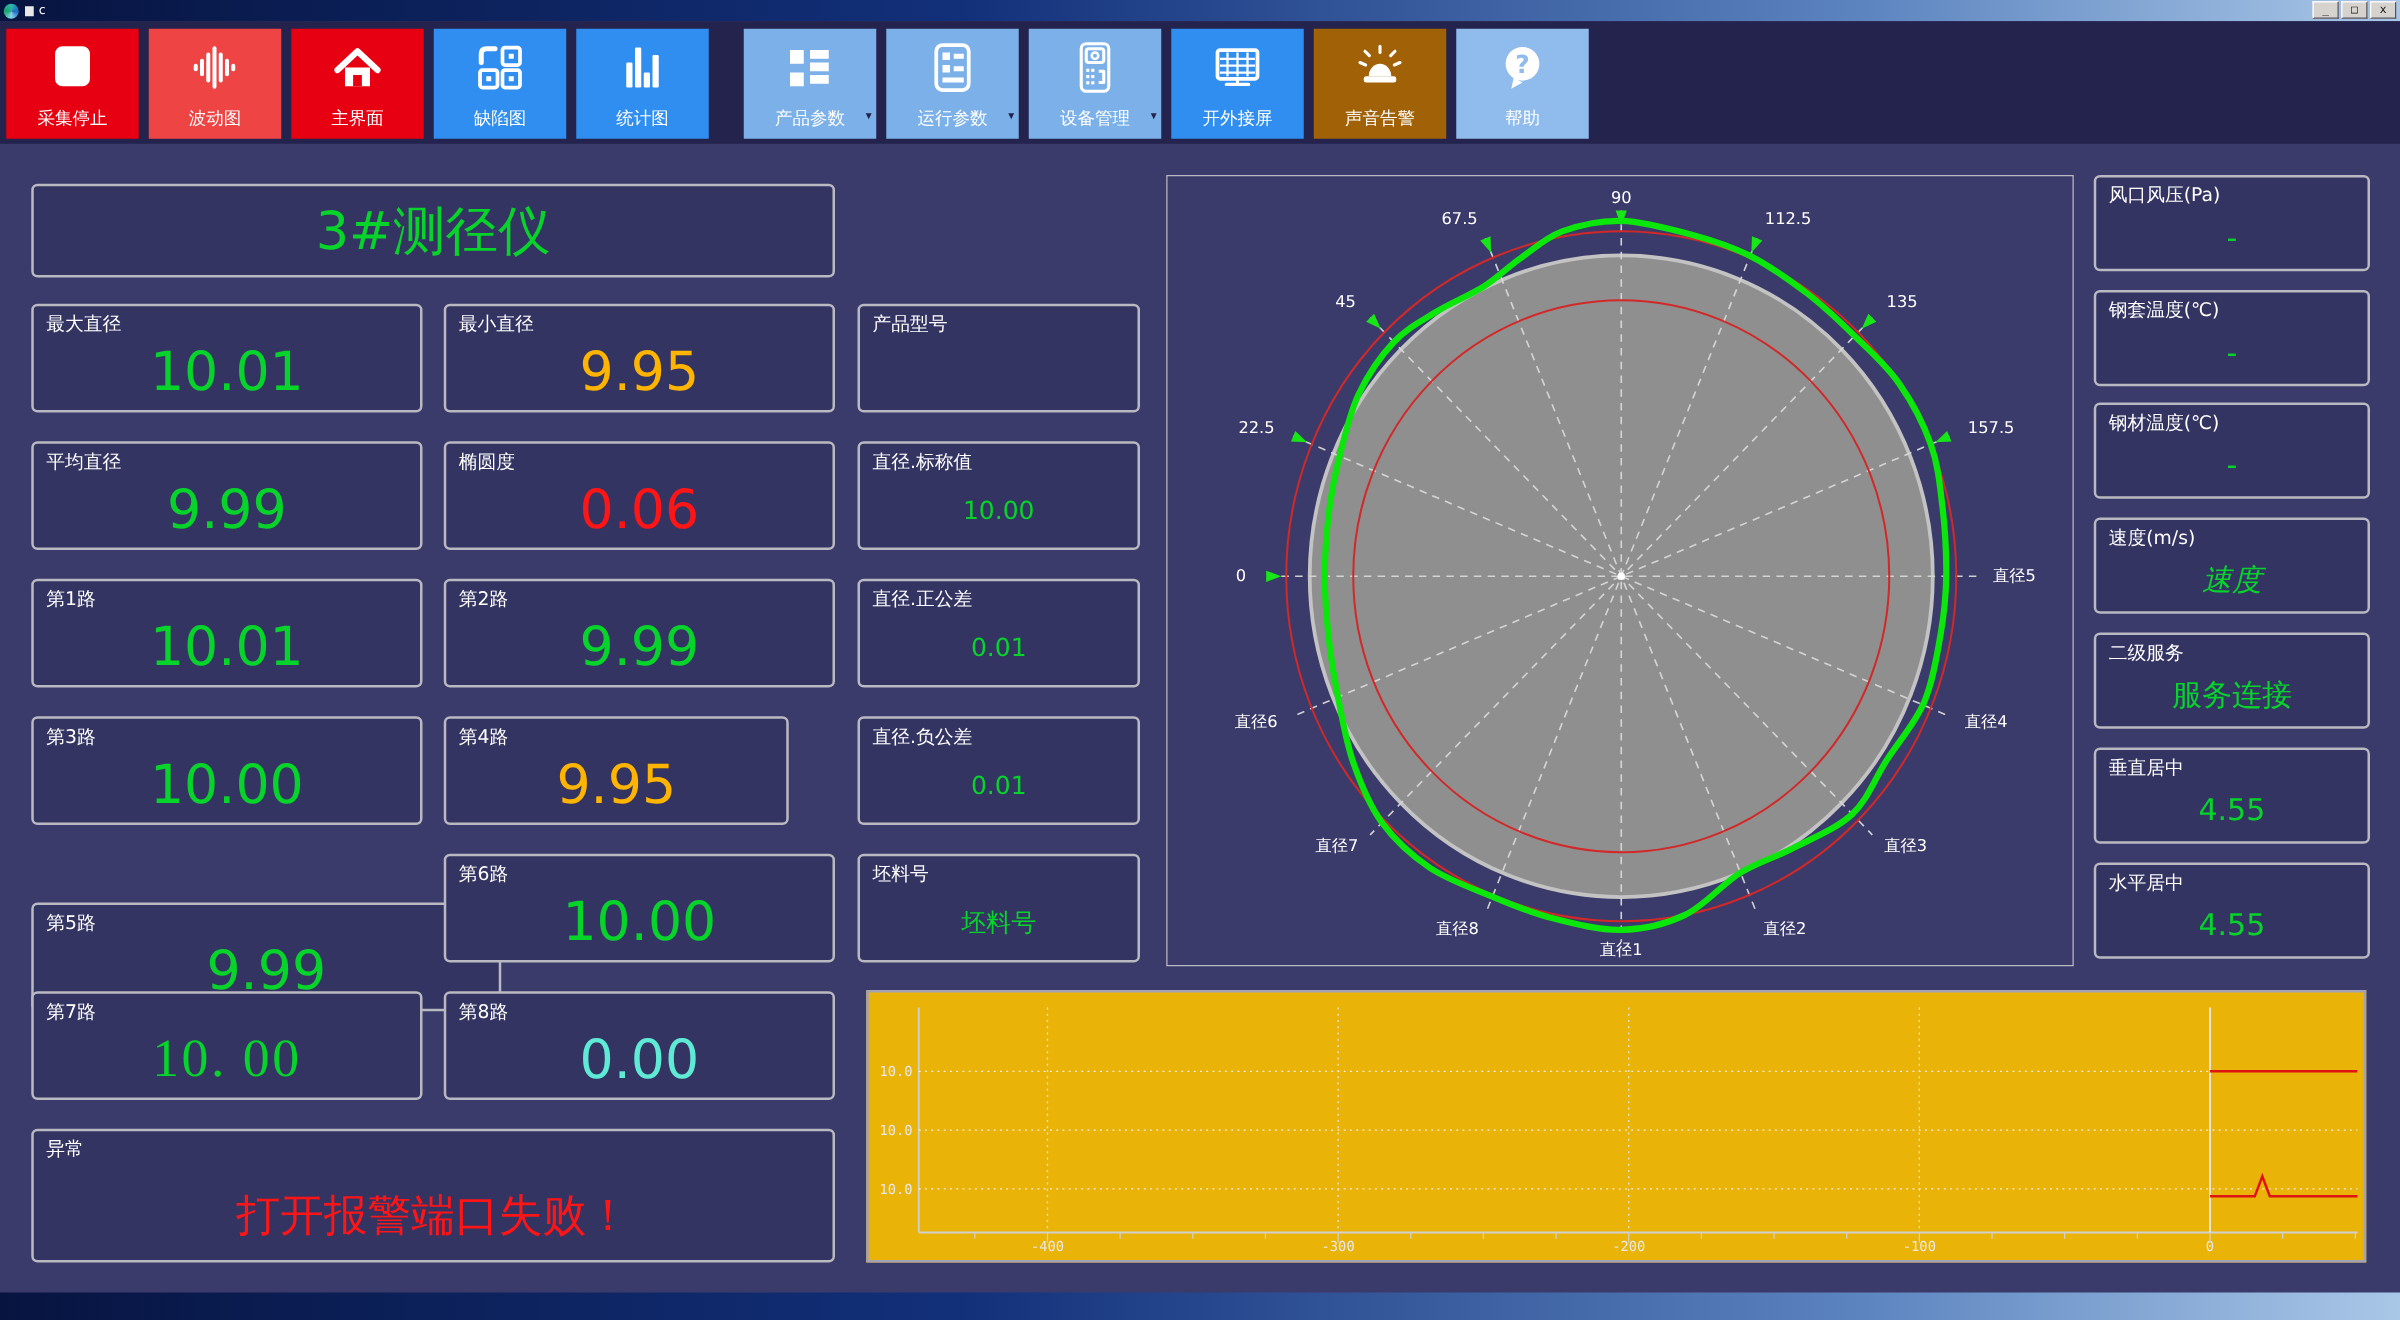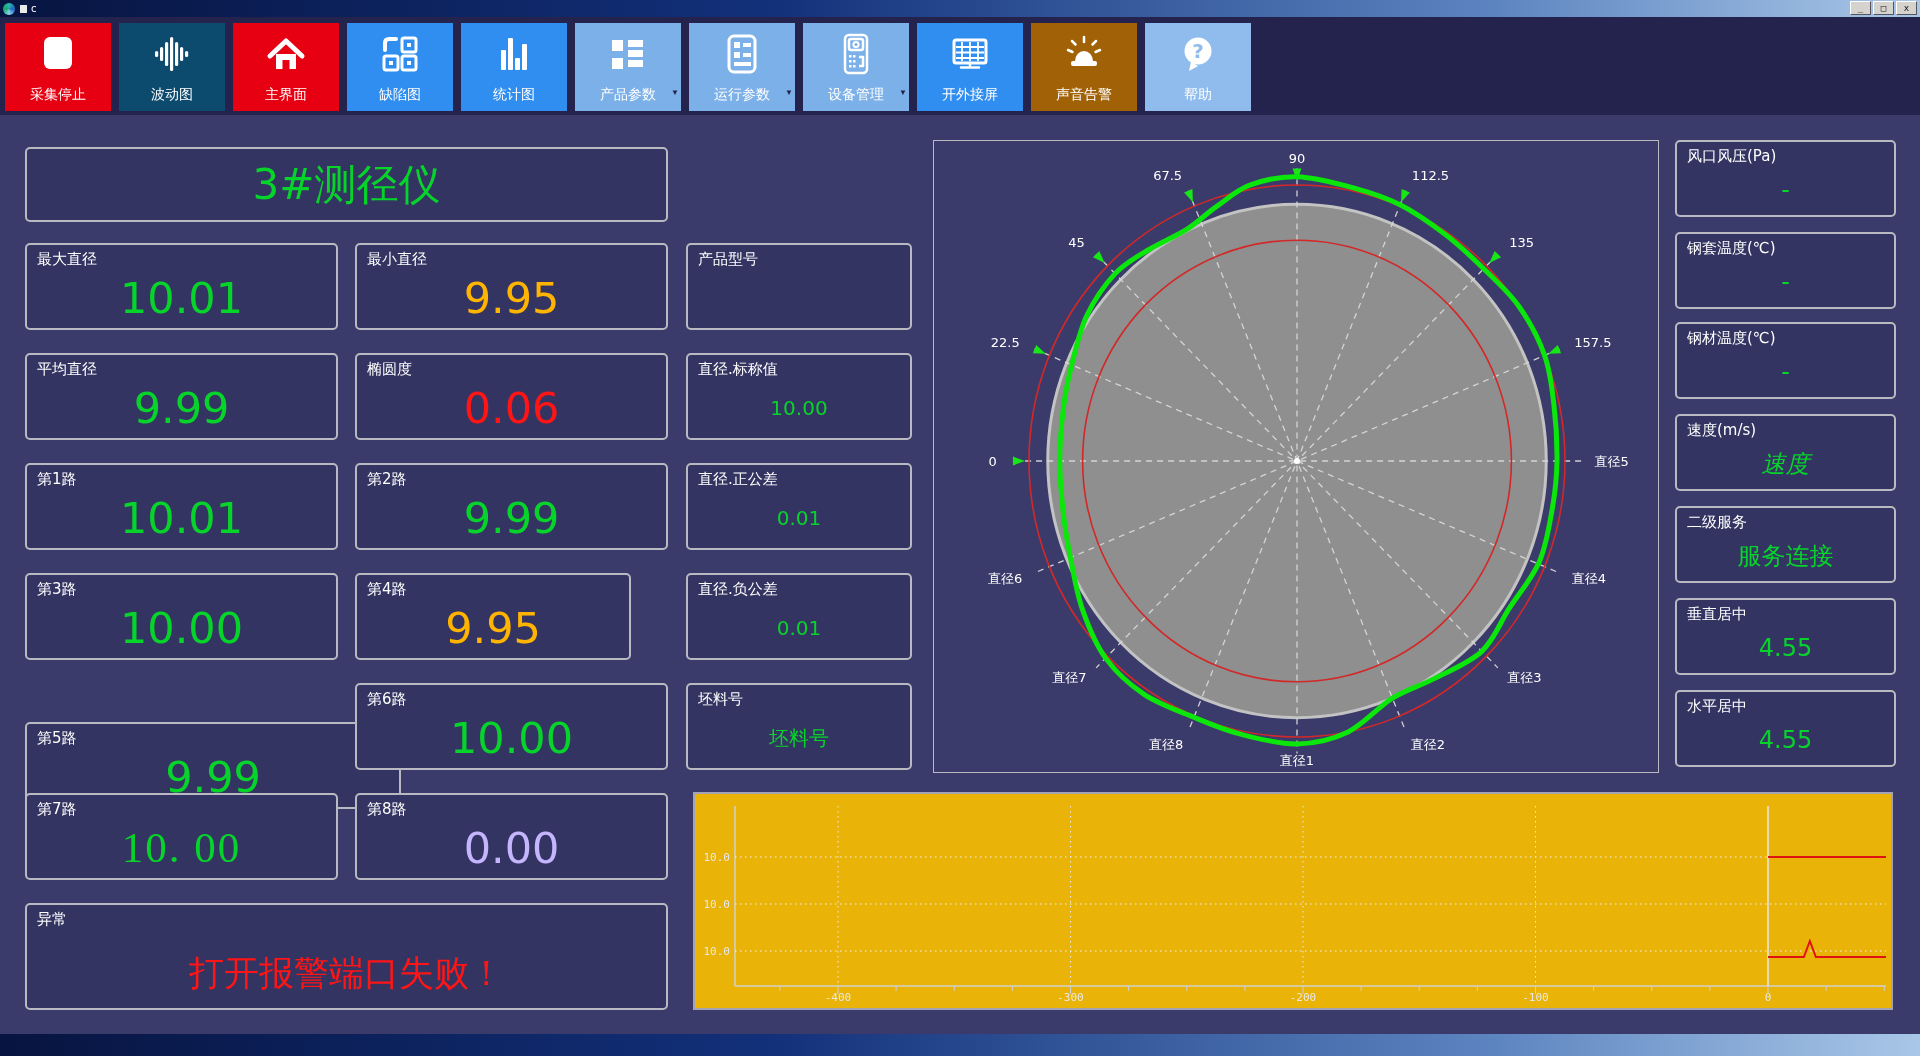--- a/index.html
+++ b/index.html
@@ -72,21 +72,21 @@
 
 <div id="toolbar">
     <button class="tb-btn" style="background: rgb(230, 0, 18);">
       <span class="icn">
         <svg width="38" height="40" viewBox="0 0 38 40">
           <rect x="5" y="3" width="28" height="32" rx="6" fill="#fff"></rect>
         </svg>
       </span>
       <span class="lbl">采集停止</span>
     </button>
-    <button class="tb-btn" style="background: #0c4a6e; padding-left: 24px;">
+    <button class="tb-btn" style="background: #ef4444; padding-left: 24px;">
       <span class="icn">
         <svg width="40" height="40" viewBox="0 0 40 40">
           <rect x="3" y="17" width="3.2" height="6" rx="1.6" fill="#fff"></rect>
           <rect x="8" y="13" width="3.2" height="14" rx="1.6" fill="#fff"></rect>
           <rect x="13" y="8" width="3.2" height="24" rx="1.6" fill="#fff"></rect>
           <rect x="18" y="3" width="3.2" height="34" rx="1.6" fill="#fff"></rect>
           <rect x="23" y="8" width="3.2" height="24" rx="1.6" fill="#fff"></rect>
           <rect x="28" y="13" width="3.2" height="14" rx="1.6" fill="#fff"></rect>
           <rect x="33" y="17" width="3.2" height="6" rx="1.6" fill="#fff"></rect>
         </svg>
@@ -121,21 +121,21 @@
       <span class="icn">
         <svg width="40" height="40" viewBox="0 0 40 40">
         <rect x="7" y="16" width="5" height="20" rx="1" fill="#fff"></rect>
         <rect x="14" y="4" width="5" height="32" rx="1" fill="#fff"></rect>
         <rect x="21" y="24" width="5" height="12" rx="1" fill="#fff"></rect>
         <rect x="28" y="10" width="5" height="26" rx="1" fill="#fff"></rect>
         </svg>
       </span>
       <span class="lbl">统计图</span>
     </button>
-    <button class="tb-btn" style="background: rgb(124, 176, 232);">
+    <button class="tb-btn" style="background: rgb(124, 176, 232); margin-left: 20px;">
       <span class="icn">
         <svg width="40" height="40" viewBox="0 0 40 40">
         <rect x="4" y="6" width="11" height="11" fill="#fff"></rect>
           <rect x="20" y="6" width="15" height="7" fill="#fff"></rect>
         <rect x="20" y="16" width="15" height="7" fill="#fff"></rect>
         <rect x="4" y="24" width="11" height="11" fill="#fff"></rect>
           <rect x="20" y="26" width="15" height="7" fill="#fff"></rect>
         </svg>
       </span>
       <span class="lbl">产品参数</span>
@@ -249,21 +249,21 @@
     <div class="box metric" style="left: 355px; top: 683px; width: 313px; height: 87px;">
       <span class="bl">第6路</span>
       <span class="bv" style="color: rgb(6, 212, 42);">10.00</span>
     </div>
     <div class="box metric" style="left: 25px; top: 793px; width: 313px; height: 87px;">
       <span class="bl">第7路</span>
       <span class="bv v-serif" style="color: rgb(6, 212, 42);">10. 00</span>
     </div>
     <div class="box metric" style="left: 355px; top: 793px; width: 313px; height: 87px;">
       <span class="bl">第8路</span>
-      <span class="bv" style="color: #c4b5fd;">0.00</span>
+      <span class="bv" style="color: #5eead4;">0.00</span>
     </div>
   </div>
 <div id="params-col">
     <div class="box param" style="left: 686px; top: 243px; width: 226px; height: 87px;">
       <span class="bl">产品型号</span>
     </div>
     <div class="box param" style="left: 686px; top: 353px; width: 226px; height: 87px;">
       <span class="bl">直径.标称值</span>
       <span class="bv" style="color: rgb(6, 212, 42);">10.00</span>
     </div>

